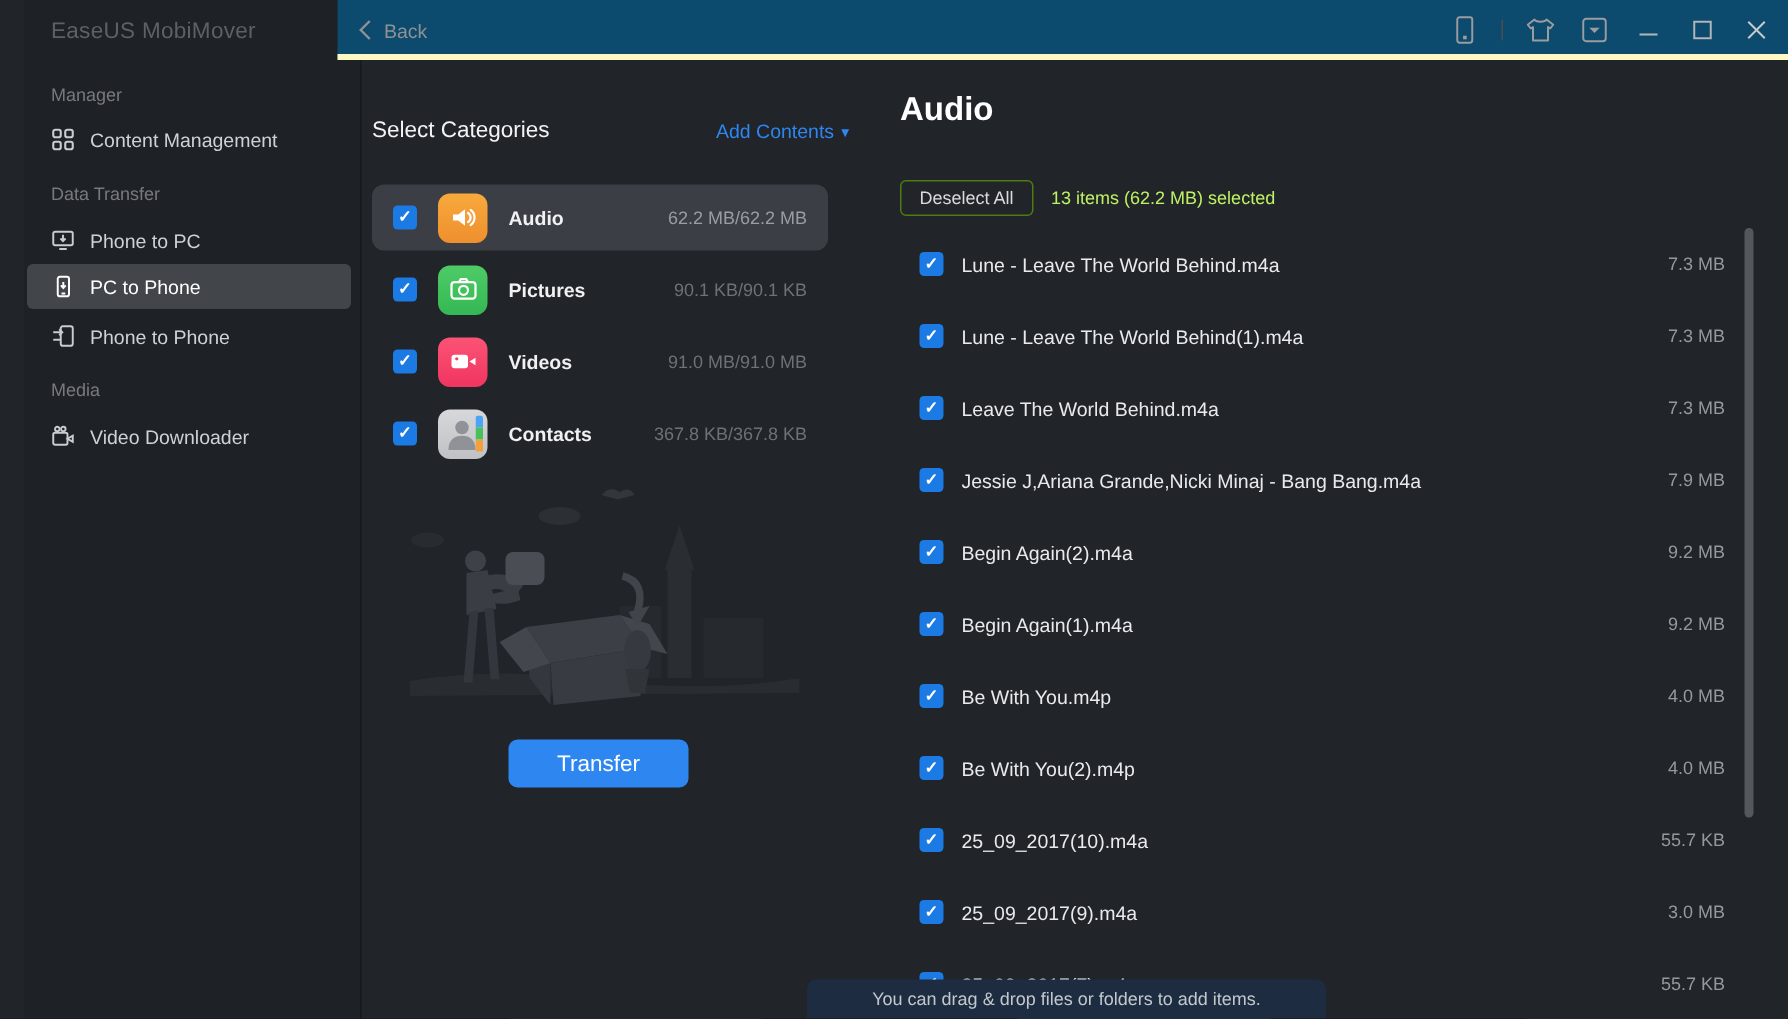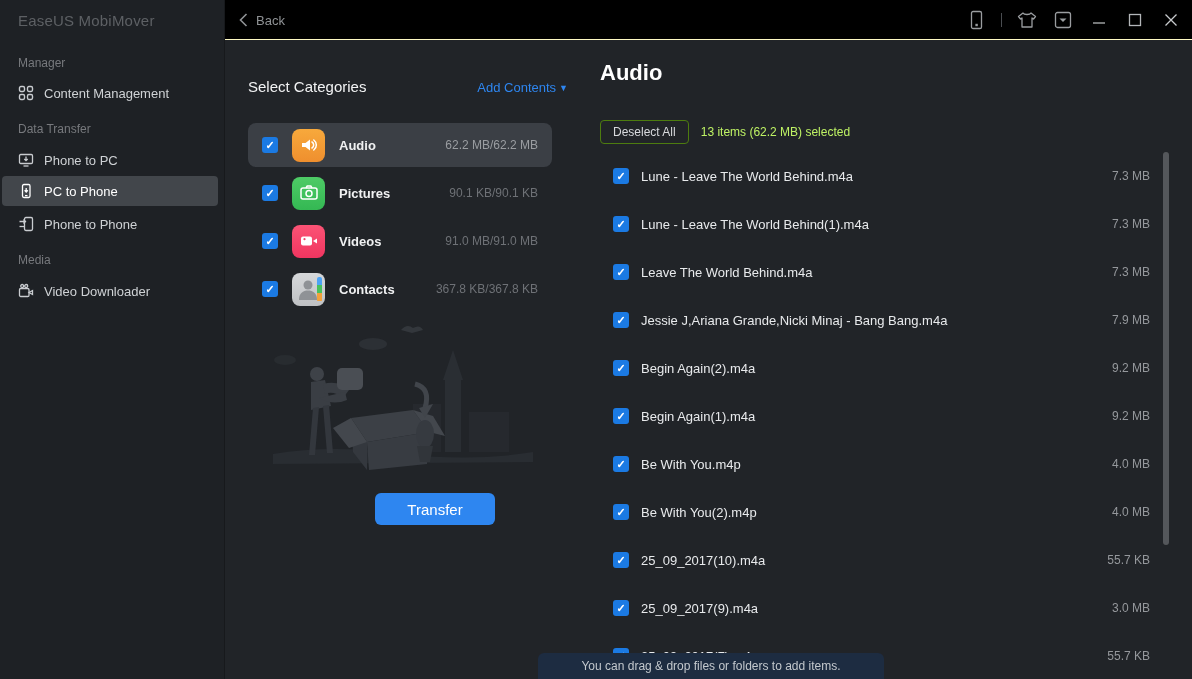--- a/index.html
+++ b/index.html
@@ -1,28 +1,28 @@
 <!DOCTYPE html>
 <html><head>
 <meta charset="utf-8">
 <style>
   * { margin:0; padding:0; box-sizing:border-box; }
   html,body { width:1192px; height:679px; background:#17191c; font-family:"Liberation Sans", sans-serif; }
   #stage { position:relative; width:1192px; height:679px; background:#212428; overflow:hidden; }
 
   
-  .sidebar { position:absolute; left:0; top:0; width:225px; height:679px; background:#1e2125; border-right:1px solid #17191c;padding-left:38px; }
+  .sidebar { position:absolute; left:16px; top:0; width:225px; height:679px; background:#1e2125; border-right:1px solid #17191c;padding-left:38px; }
   .app-title { position:absolute; left:18px; top:12px; font-size:15px; color:#5d6064; letter-spacing:.2px; }
   .section-label { position:absolute; left:18px; font-size:12px; color:#77797d; }
   .side-item { position:absolute; left:2px; width:216px; height:30px; display:flex; align-items:center; gap:10px; padding-left:16px; border-radius:4px; color:#cfd2d5; font-size:13px; cursor:default; }
   .side-item.active { background:#42464b; color:#ffffff; }
   .side-item svg { flex:0 0 auto; }
 
   
-  .topbar { position:absolute; left:225px; top:0; width:967px; height:40px; background:#000000; border-bottom:1px solid #fef9c3; }
+  .topbar { position:absolute; left:225px; top:0; width:967px; height:40px; background:#0c4a6e; border-bottom:4px solid #fef9c3; }
   .back-btn { position:absolute; left:14px; top:0; height:40px; display:flex; align-items:center; gap:8px; color:#8f9295; font-size:13px; }
   .titlebar-icons { position:absolute; right:10px; top:0; height:40px; display:flex; align-items:center; gap:14px; }
   .tb-icon { width:22px; height:22px; display:flex; align-items:center; justify-content:center; }
   .tb-sep { width:1px; height:14px; background:#4a4d51; }
 
   
   .mid { position:absolute; left:225px; top:40px; width:365px; height:639px; }
   .mid-title { position:absolute; left:23px; top:38px; font-size:15px; color:#f2f3f4; }
   .add-contents { position:absolute; right:22px; top:40px; font-size:13px; color:#2e86f0; display:flex; align-items:center; gap:3px; }
   .add-contents .tri { font-size:9px; }
@@ -38,21 +38,21 @@
   .ci-contacts { background:linear-gradient(180deg,#d6d8da,#bfc1c4); }
   .contact-strip { position:absolute; right:3px; top:4px; width:5px; height:25px; border-radius:2px; overflow:hidden; display:flex; flex-direction:column; }
   .contact-strip i { flex:1; }
 
   
   .cb { width:16px; height:16px; min-width:16px; background:#1b7ae3; border-radius:3px; position:relative; }
   .cb::after { content:"✓"; position:absolute; left:0; top:0; width:16px; height:16px; color:#fff; font-size:11px; line-height:16px; text-align:center; font-weight:bold; }
 
   
   .illus { position:absolute; left:48px; top:272px; }
-  .transfer-btn { position:absolute; left:114px; top:453px; width:120px; height:32px; background:#2e86f0; border:none; border-radius:6px; color:#ffffff; font-size:15px; font-family:"Liberation Sans",sans-serif;margin-left:36px; }
+  .transfer-btn { position:absolute; left:114px; top:453px; width:120px; height:32px; background:#2e86f0; border:none; border-radius:6px; color:#ffffff; font-size:15px; font-family:"Liberation Sans",sans-serif; }
 
   
   .rightp { position:absolute; left:590px; top:40px; width:602px; height:639px; overflow:hidden; }
   .files-title { position:absolute; left:10px; top:20px; font-size:22px; font-weight:bold; color:#ffffff; }
   .files-ctrls { position:absolute; left:10px; top:80px; display:flex; align-items:center; gap:12px; }
   .deselect-btn { background:transparent; border:1px solid #4d7c0f; border-radius:4px; color:#d8dadd; font-size:12px; padding:4px 12px; font-family:"Liberation Sans",sans-serif; }
   .summary { font-size:12px; color:#bef264; }
   .file-rows { position:absolute; left:0; top:112px; width:560px; }
   .file-row { height:48px; display:flex; align-items:center; gap:12px; padding-left:23px; }
   .file-name { font-size:13px; color:#e8eaec; flex:1; white-space:nowrap; overflow:hidden; }

